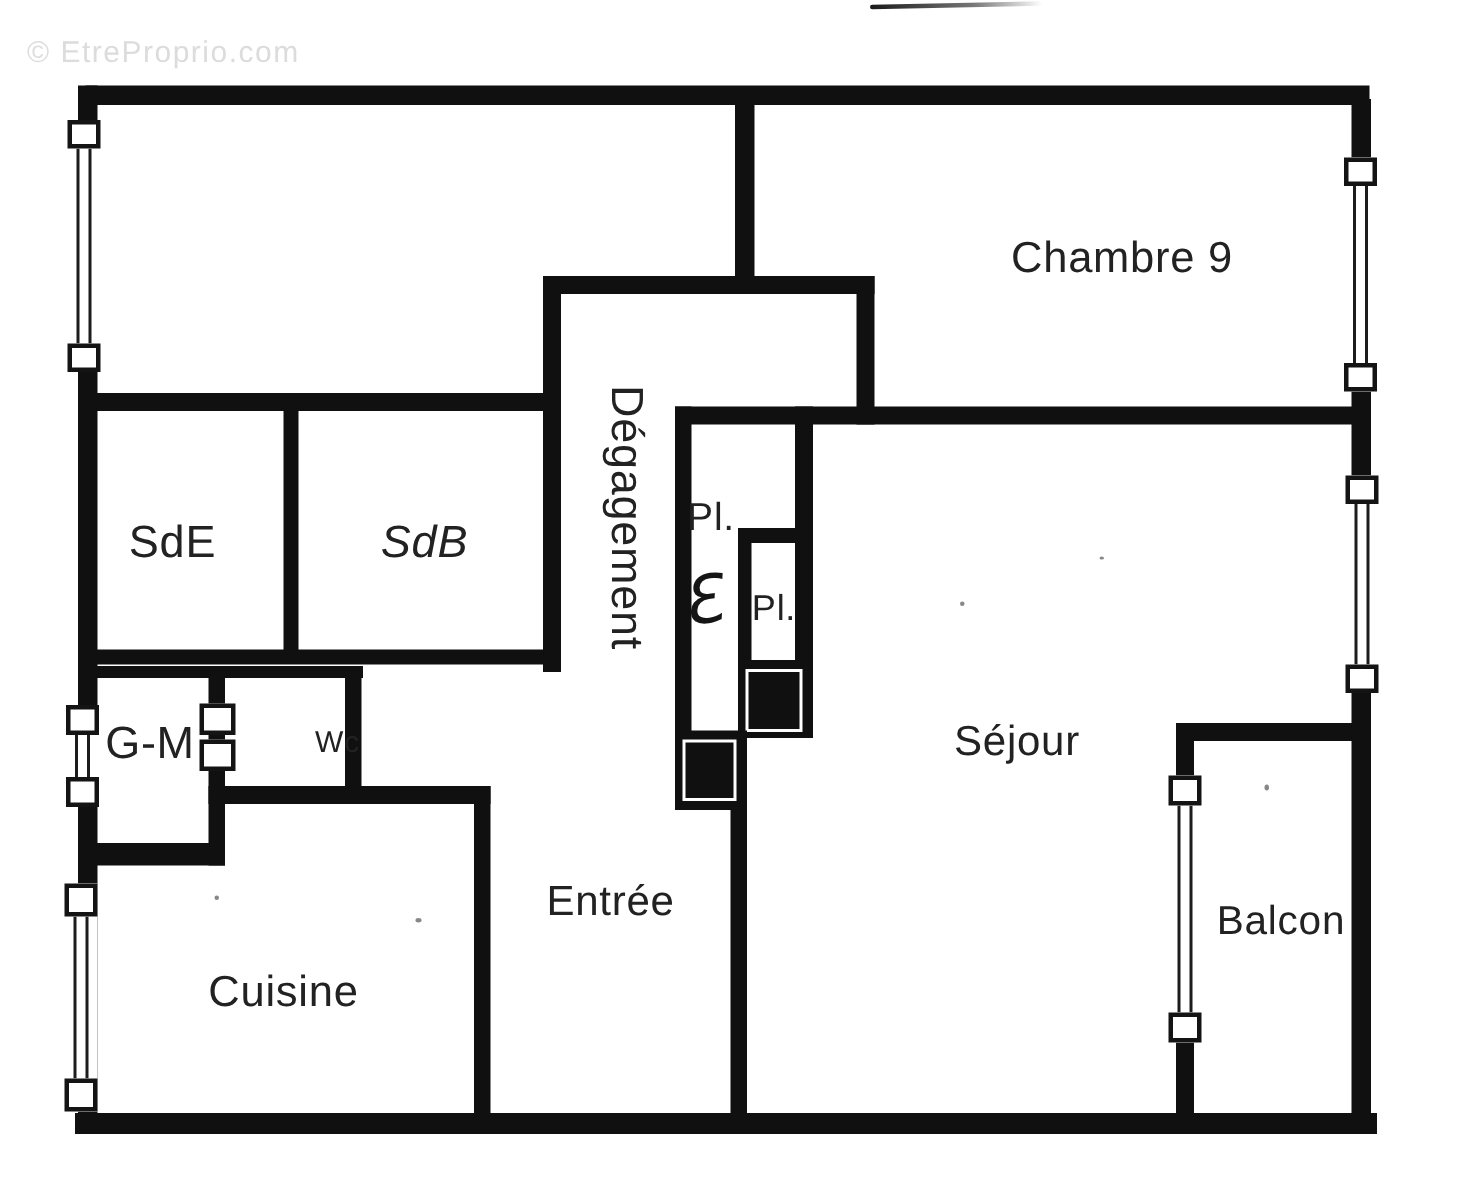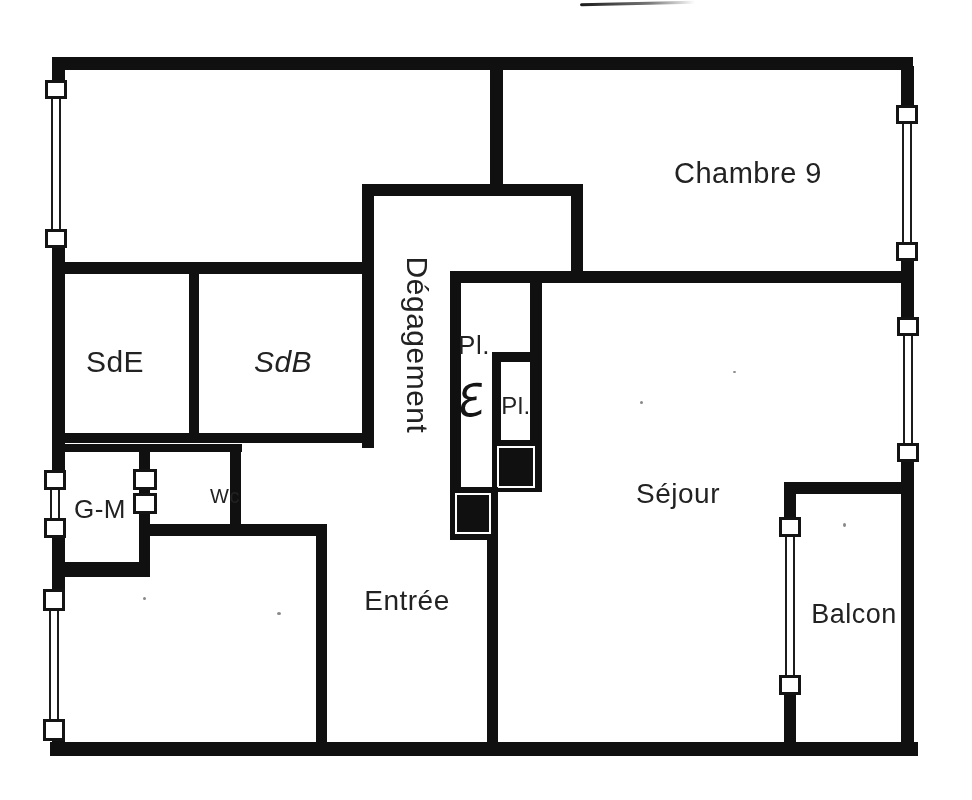--- a/index.html
+++ b/index.html
@@ -56,20 +56,21 @@
     position:absolute;z-index:4;color:#151515;
     font-family:"DejaVu Sans",sans-serif;font-style:italic;
     transform:translate(-50%,-50%) rotate(-8deg);
   }
 </style>
 </head>
 <body>
 
 <div class="plan">
 
+  <div class="watermark">© EtreProprio.com</div>
   <div class="scanline"></div>
   <div class="speck" style="left:143px;top:597px;width:3px;height:3px;"></div>
   <div class="speck" style="left:277px;top:612px;width:4px;height:3px;"></div>
   <div class="speck" style="left:640px;top:401px;width:3px;height:3px;"></div>
   <div class="speck" style="left:733px;top:371px;width:3px;height:2px;"></div>
   <div class="speck" style="left:843px;top:523px;width:3px;height:4px;"></div>
 
   <div class="wall" style="left:57px;top:57px;width:856px;height:13px;"></div>
   <div class="wall" style="left:50px;top:742px;width:868px;height:14px;"></div>
   <div class="wall" style="left:52px;top:57px;width:13px;height:699px;"></div>
@@ -137,21 +138,22 @@
 
   <div class="doorjamb" style="left:133px;top:469px;width:24px;height:21px;"></div>
   <div class="doorjamb" style="left:133px;top:493px;width:24px;height:21px;"></div>
 
   <div class="label" style="left:748px;top:173px;font-size:29px;">Chambre 9</div>
   <div class="label vertical" style="left:417px;top:345px;font-size:30px;">Dégagement</div>
   <div class="label" style="left:474px;top:345px;font-size:26px;">Pl.</div>
   <div class="label" style="left:516px;top:406px;font-size:24px;">Pl.</div>
   <div class="label" style="left:115px;top:362px;font-size:30px;">SdE</div>
   <div class="label" style="left:283px;top:362px;font-size:30px;font-style:italic;">SdB</div>
-  <div class="label" style="left:100px;top:509px;font-size:26px;">G-M</div>
+  <div class="label" style="left:100px;top:496px;font-size:30px;">G-M</div>
   <div class="label" style="left:200px;top:496px;font-size:20px;margin-left:25px;">Wc</div>
   <div class="label" style="left:678px;top:494px;font-size:28px;">Séjour</div>
   <div class="label" style="left:407px;top:601px;font-size:28px;">Entrée</div>
+  <div class="label" style="left:189px;top:662px;font-size:29px;">Cuisine</div>
   <div class="label" style="left:854px;top:614px;font-size:27px;">Balcon</div>
 
   <div class="annotation" style="left:468px;top:401px;font-size:44px;">Ɛ</div>
 
 </div>
 
 </body></html>

